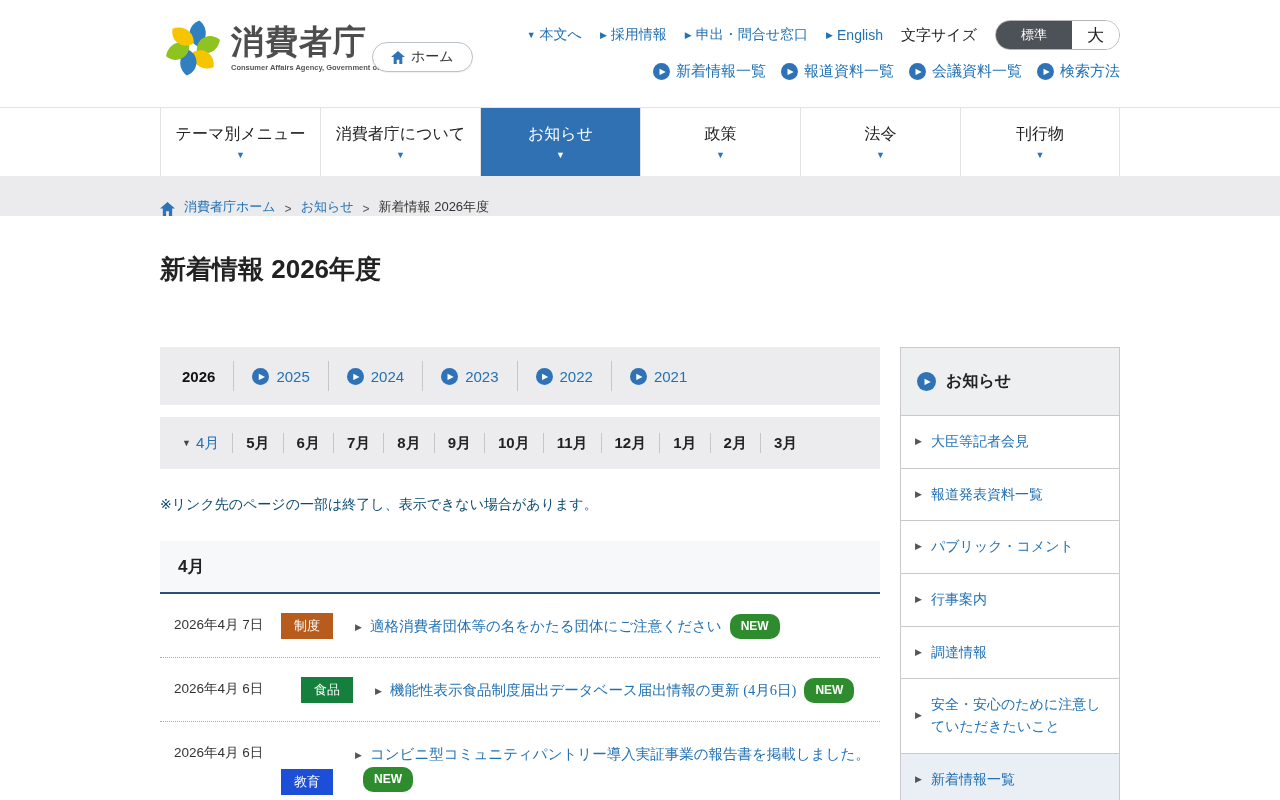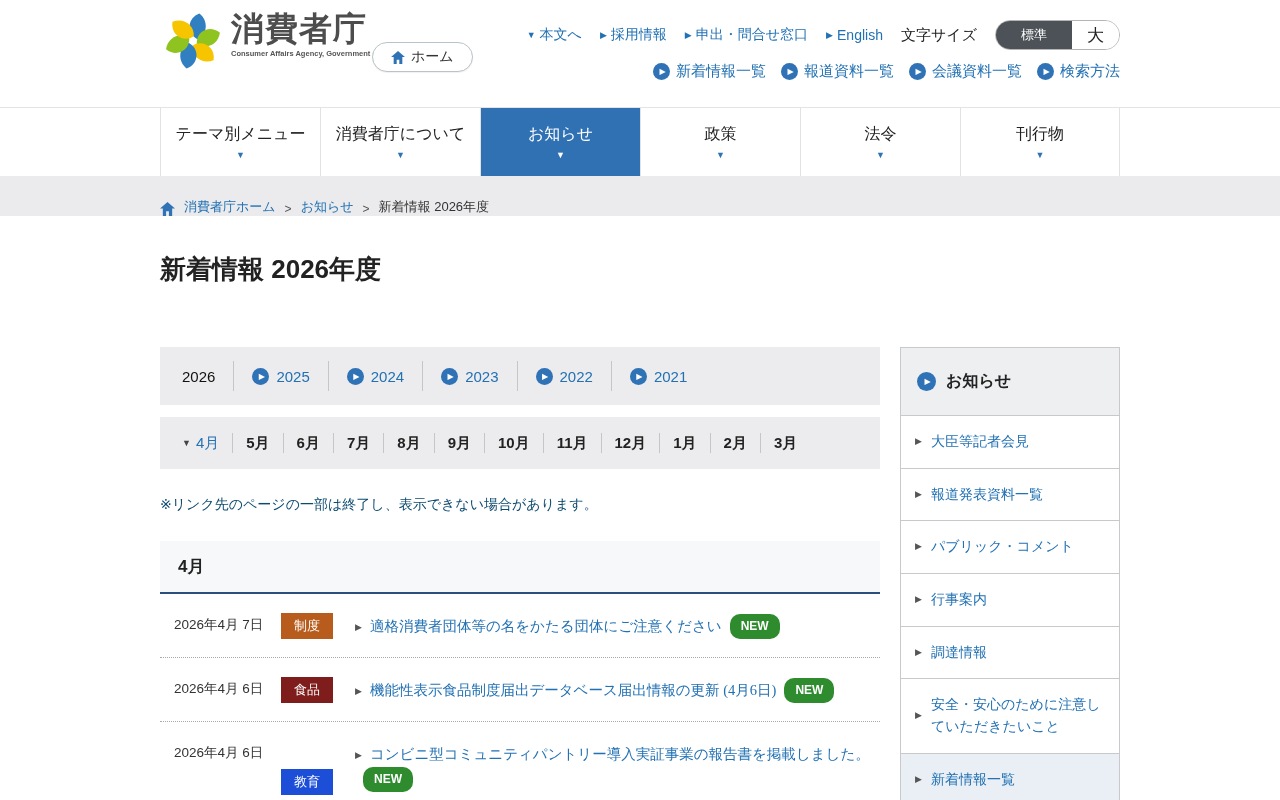--- a/index.html
+++ b/index.html
@@ -3,21 +3,21 @@
 <meta charset="utf-8">
 <style>
   * { margin:0; padding:0; box-sizing:border-box; }
   html,body { width:1280px; height:800px; overflow:hidden; background:#fff;
     font-family:"Liberation Sans","DejaVu Sans",sans-serif; color:#333; }
   a { text-decoration:none; }
   .container { width:960px; margin:0 auto; position:relative; }
 
   
   .header { height:100px; background:#fff; }
-  .logo-group { position:absolute; left:3px; top:11px; display:flex; }
+  .logo-group { position:absolute; left:3px; top:18px; display:flex; align-items:center; }
   .logo-mark { width:60px; height:60px; }
   .logo-text { margin-left:8px; }
   .logo-title { font-size:33px; font-weight:bold; color:#4d4d4d; letter-spacing:1px; line-height:1.1; }
   .logo-sub { font-size:7.5px; color:#555; margin-top:2px; font-weight:bold; }
   .home-btn { position:absolute; left:212px; top:42px; display:flex; align-items:center; gap:6px;
     border:1px solid #b9c3c9; border-radius:16px; background:#fff; padding:5px 18px;
     font-size:14px; color:#333; box-shadow:0 1px 1px rgba(0,0,0,.06); cursor:pointer; }
   .utility-row { position:absolute; right:0; top:20px; display:flex; align-items:center; gap:18px; }
   .u-link { font-size:14px; color:#2271b3; display:flex; align-items:center; gap:4px; cursor:pointer; }
   .tri-down { font-size:9px; color:#2271b3; }
@@ -58,21 +58,21 @@
   
   .page-title { font-size:26px; font-weight:bold; color:#222; padding-top:36px; }
 
   
   .main { display:flex; gap:20px; margin-top:60px; }
   .content { width:720px; flex:none; }
   .sidebar { width:220px; flex:none; border:1px solid #c9c9cc; align-self:flex-start; }
 
   
   .year-box { background:#ececee; height:58px; display:flex; align-items:center; padding:0 22px; }
-  .year-current { font-size:15px; font-weight:normal; color:#111; }
+  .year-current { font-size:15px; font-weight:bold; color:#111; }
   .vdiv { width:1px; height:30px; background:#c6c6c8; margin:0 18px; }
   .year-link { display:flex; align-items:center; gap:7px; font-size:15px; color:#2271b3; cursor:pointer; }
   .month-box { background:#ececee; height:52px; display:flex; align-items:center; padding:0 22px; margin-top:12px; }
   .month-current { font-size:15px; color:#2271b3; display:flex; align-items:center; gap:5px; cursor:pointer; }
   .month-caret { font-size:9px; color:#444; }
   .mdiv { width:1px; height:20px; background:#c6c6c8; margin:0 13px; }
   .month-item { font-size:15px; font-weight:bold; color:#222; }
 
   .note { font-size:14px; color:#0c4a6e; margin-top:27px; }
 
@@ -288,21 +288,21 @@
 
     <div class="news-row">
       <span class="news-date">2026年4月 7日</span>
       <span class="news-cat" style="background-color: rgb(183, 92, 29);">制度</span>
       <span class="news-body">
         <span class="news-arrow">▶</span><a class="news-link">適格消費者団体等の名をかたる団体にご注意ください</a><span class="new-badge">NEW</span>
       </span>
     </div>
     <div class="news-row">
       <span class="news-date">2026年4月 6日</span>
-      <span class="news-cat" style="background-color: #7f1d1d;">食品</span>
+      <span class="news-cat" style="background-color: #15803d; margin-left: 20px;">食品</span>
       <span class="news-body">
         <span class="news-arrow">▶</span><a class="news-link">機能性表示食品制度届出データベース届出情報の更新 (4月6日)</a><span class="new-badge">NEW</span>
       </span>
     </div>
     <div class="news-row">
       <span class="news-date">2026年4月 6日</span>
       <span class="news-cat" style="background-color: #1d4ed8; margin-top: 28px;">教育</span>
       <span class="news-body">
         <span class="news-arrow">▶</span><a class="news-link">コンビニ型コミュニティパントリー導入実証事業の報告書を掲載しました。</a><span class="new-badge">NEW</span>
       </span>

